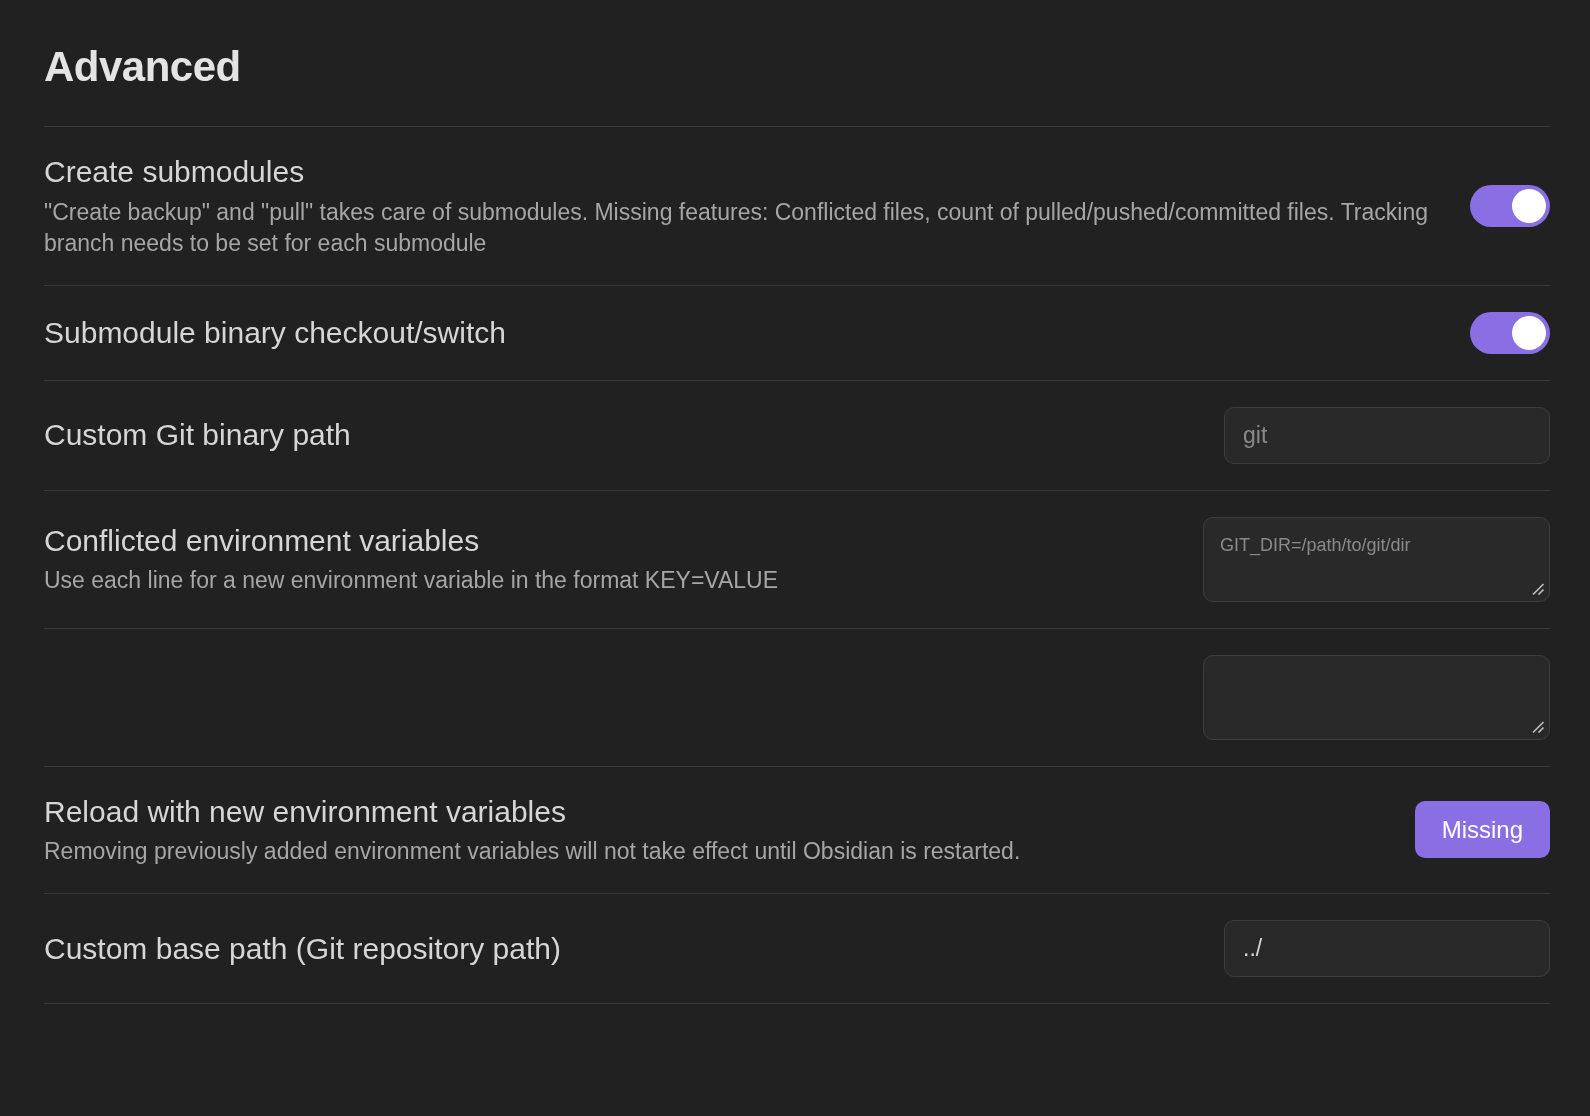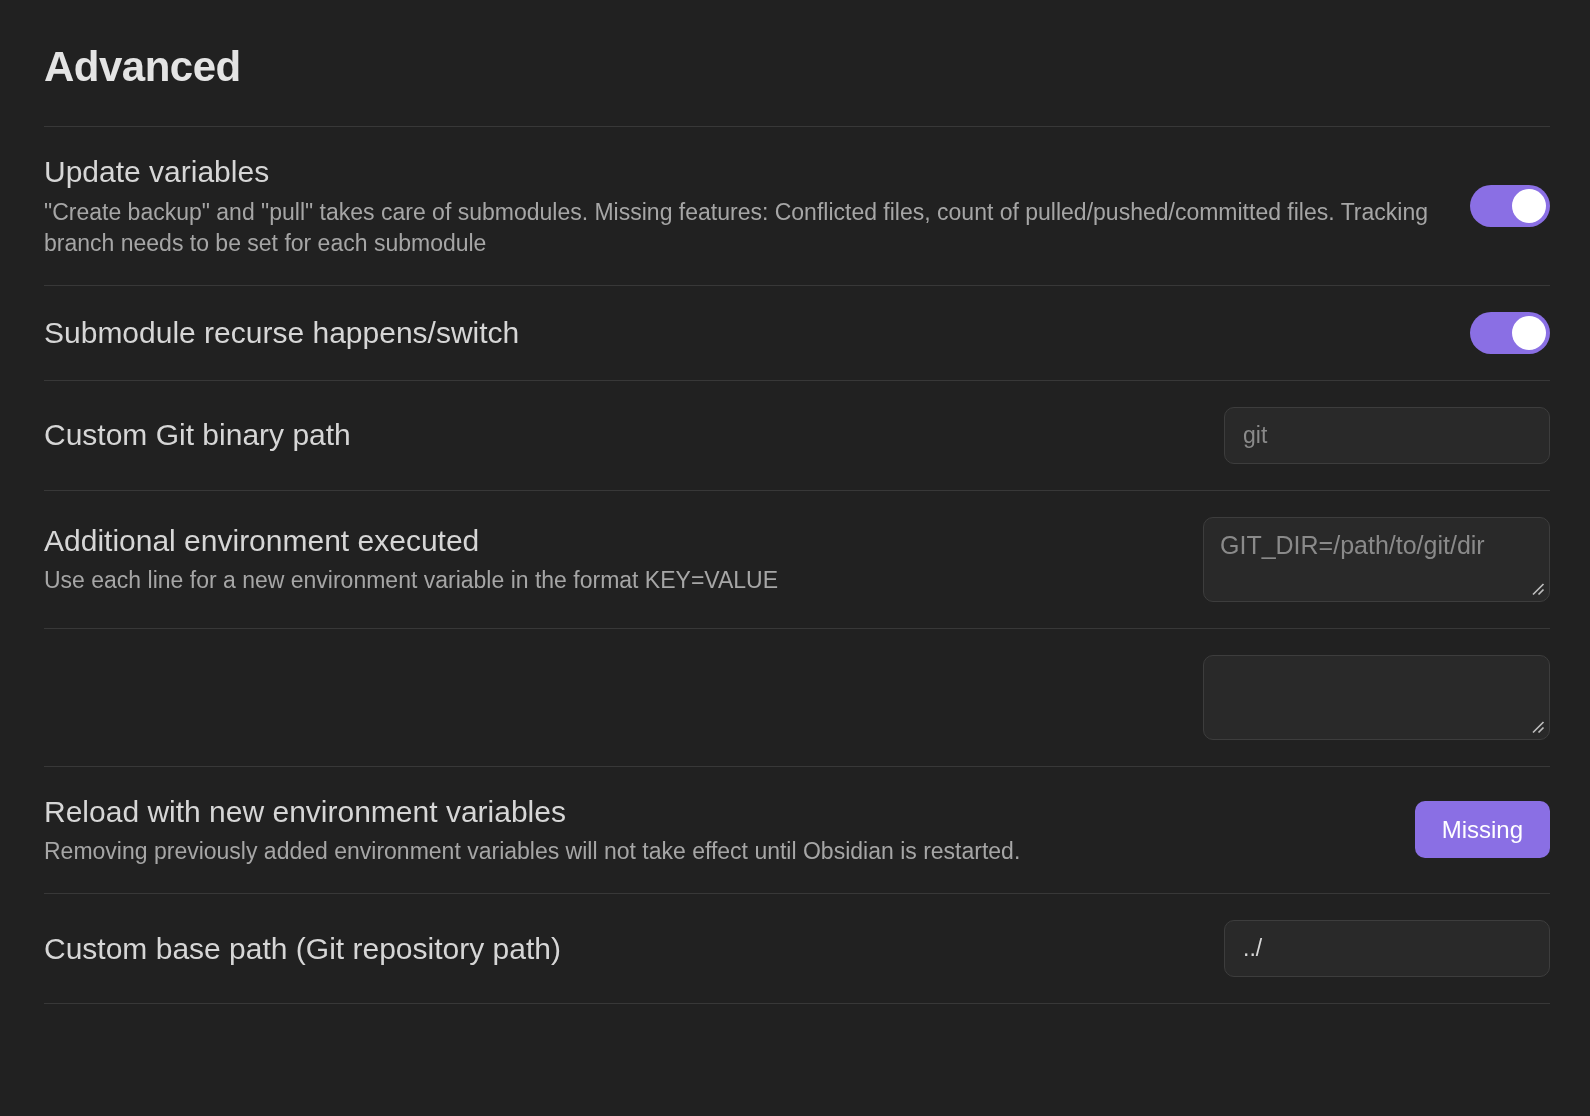--- a/index.html
+++ b/index.html
@@ -88,21 +88,21 @@
   .multiline-input {
     box-sizing: border-box;
     display: block;
     width: 347px;
     height: 85px;
     background: #292929;
     border: 1px solid #3d3d3d;
     border-radius: 10px;
     padding: 13px 16px;
     font-family: "Liberation Sans", sans-serif;
-    font-size: 25px;
+    font-size: 18px;
     line-height: 29px;
     color: #d8d8d8;
     resize: none;
     outline: none;
   }
   .multiline-input::placeholder { color: #8a8a8a; opacity: 1; }
   .resize-handle {
     position: absolute;
     right: 5px;
     bottom: 6px;
@@ -126,53 +126,53 @@
 <body>
 
 <div class="container">
 
   <h1 class="page-title">Advanced</h1>
 
   <div class="settings-list">
 
     <div class="setting-row">
       <div class="setting-info">
-        <div class="setting-name">Update variables</div>
+        <div class="setting-name">Create submodules</div>
         <div class="setting-desc">"Create backup" and "pull" takes care of submodules. Missing features: Conflicted files, count of pulled/pushed/committed files. Tracking branch needs to be set for each submodule</div>
       </div>
       <div class="setting-control">
         <div class="toggle" role="switch" aria-checked="true">
           <div class="knob"></div>
         </div>
       </div>
     </div>
 
     <div class="setting-row">
       <div class="setting-info">
-        <div class="setting-name">Submodule recurse happens/switch</div>
+        <div class="setting-name">Submodule binary checkout/switch</div>
       </div>
       <div class="setting-control">
         <div class="toggle" role="switch" aria-checked="true">
           <div class="knob"></div>
         </div>
       </div>
     </div>
 
     <div class="setting-row">
       <div class="setting-info">
         <div class="setting-name">Custom Git binary path</div>
       </div>
       <div class="setting-control">
         <input type="text" class="text-input" placeholder="git" style="">
       </div>
     </div>
 
     <div class="setting-row">
       <div class="setting-info">
-        <div class="setting-name">Additional environment executed</div>
+        <div class="setting-name">Conflicted environment variables</div>
         <div class="setting-desc">Use each line for a new environment variable in the format KEY=VALUE</div>
       </div>
       <div class="setting-control">
         <div class="textarea-wrap">
           <textarea class="multiline-input" placeholder="GIT_DIR=/path/to/git/dir" style=""></textarea>
           <svg class="resize-handle" width="16" height="16" viewBox="0 0 16 16">
             <path d="M14.5 4 L4 14.5 M14.5 9.5 L9.5 14.5" stroke="#bdbdbd" stroke-width="1.7" fill="none"></path>
           </svg>
         </div>
       </div>

